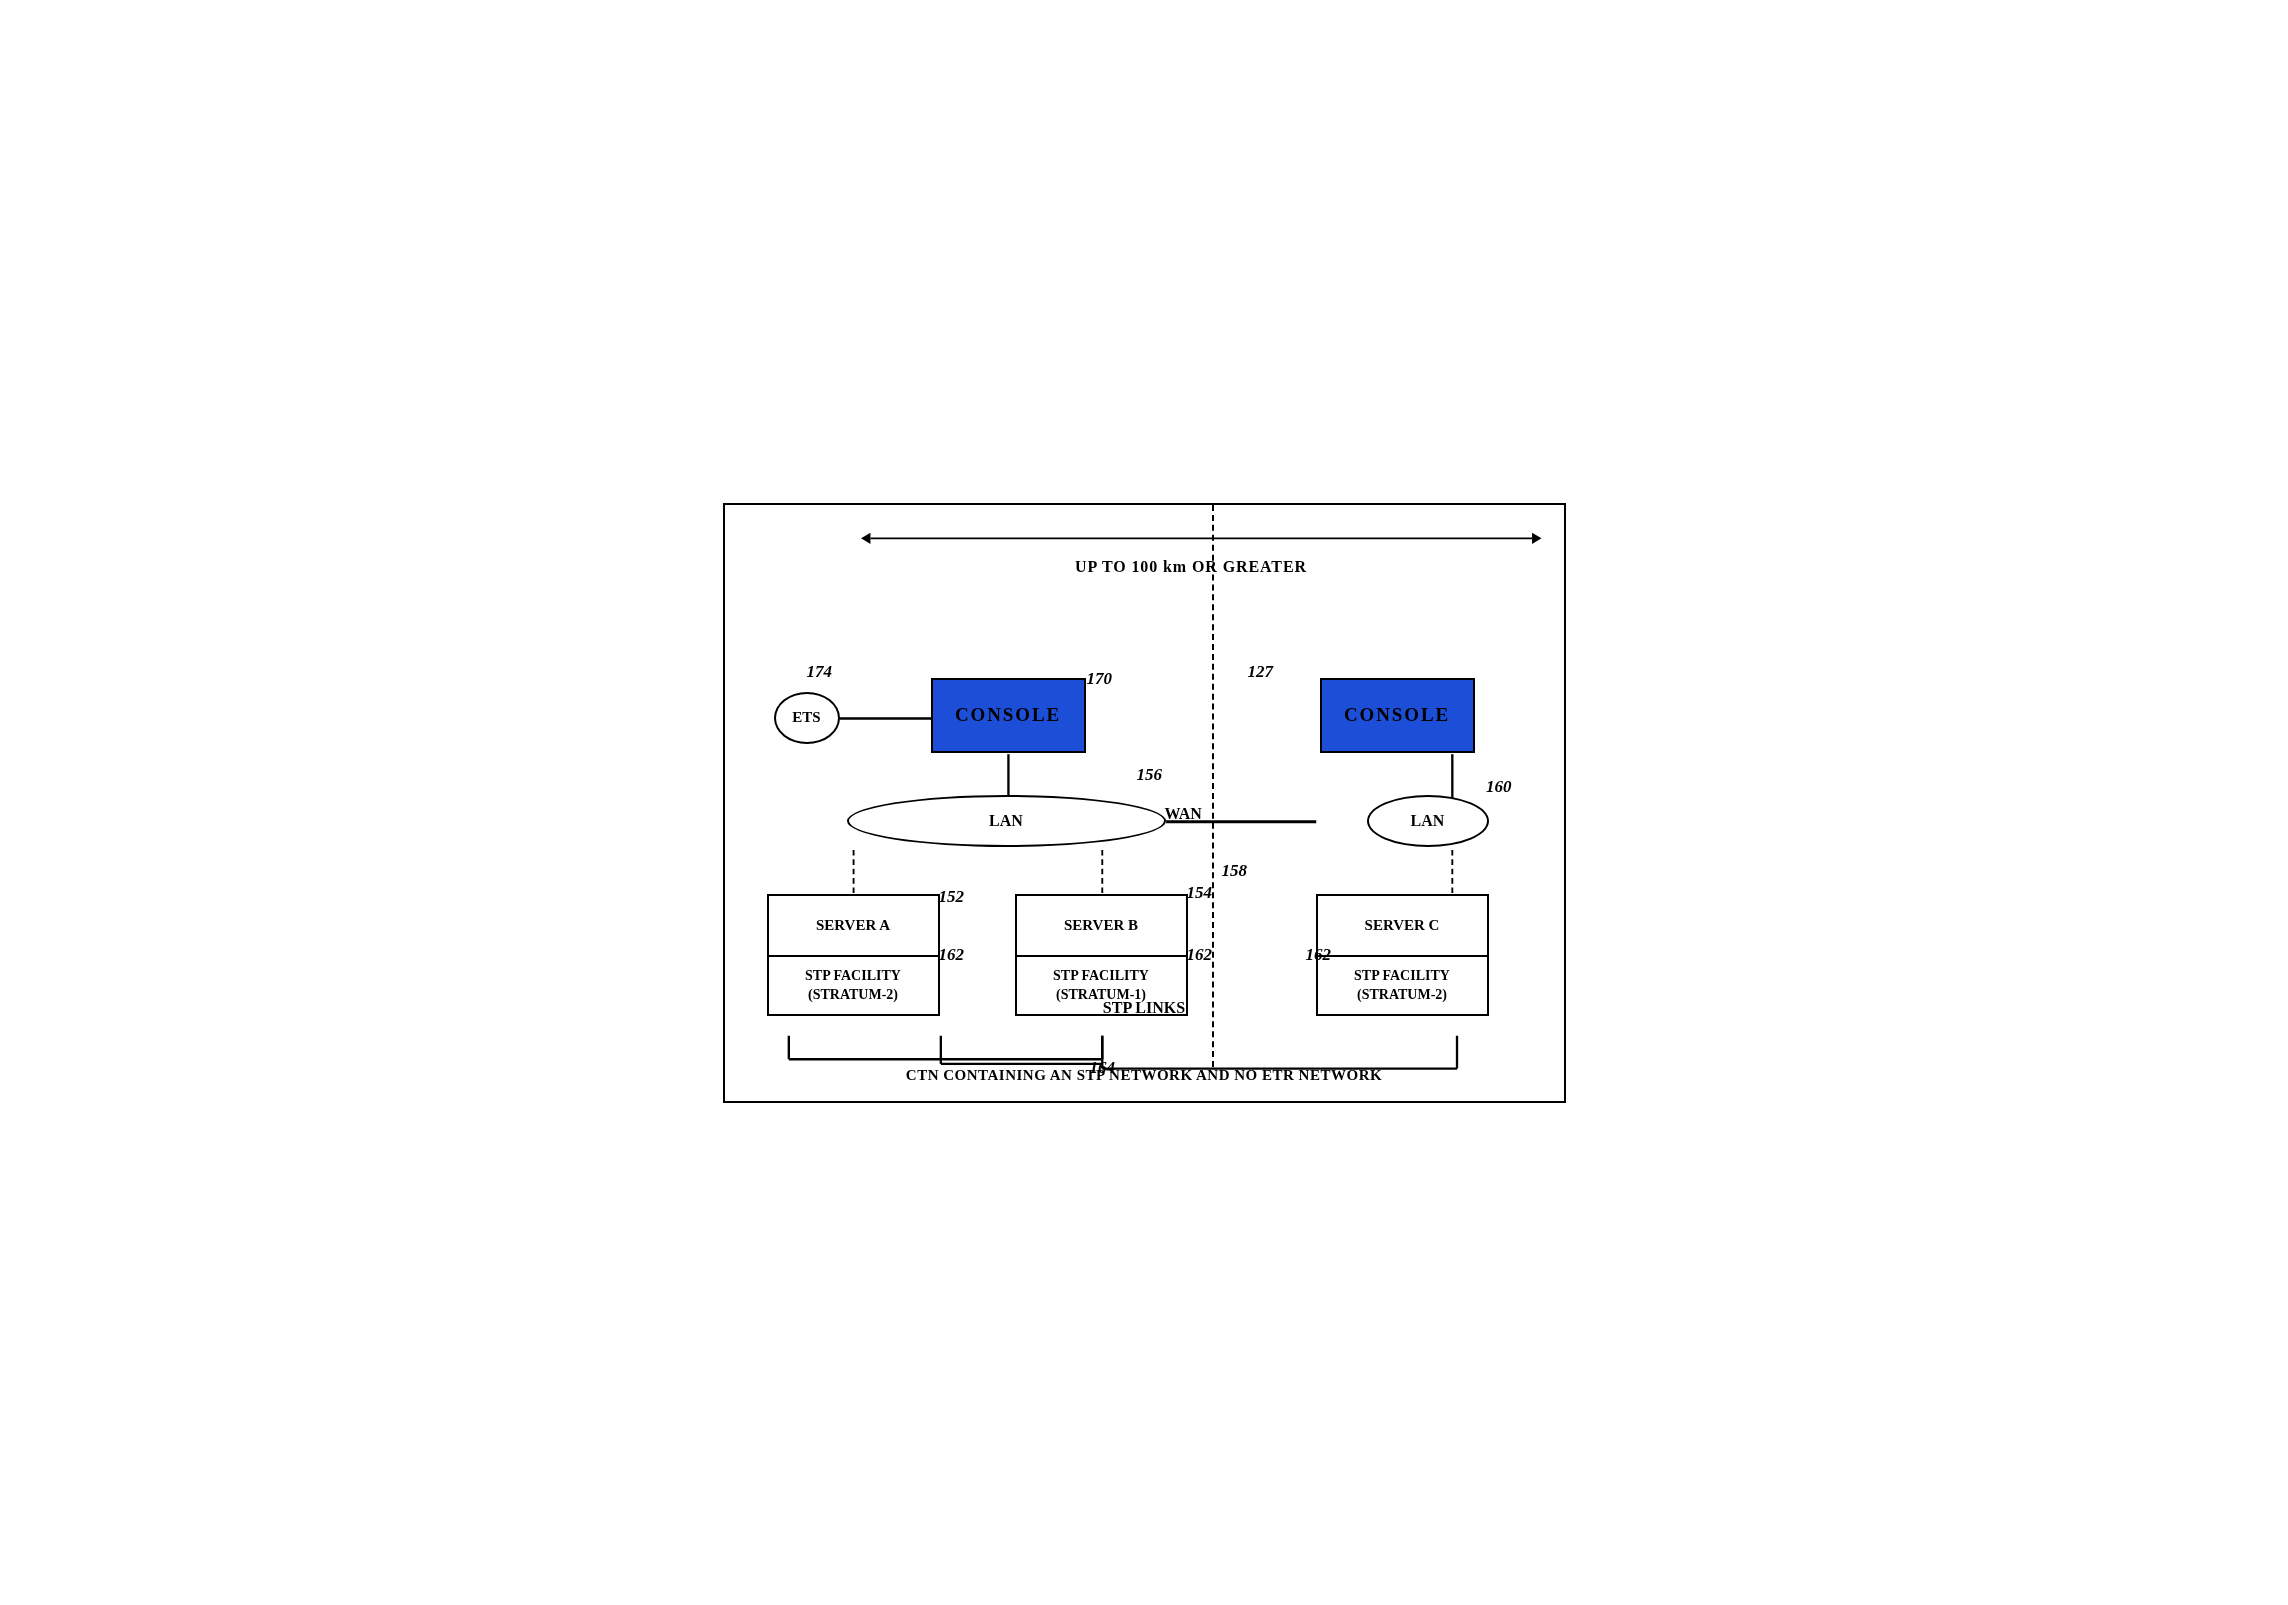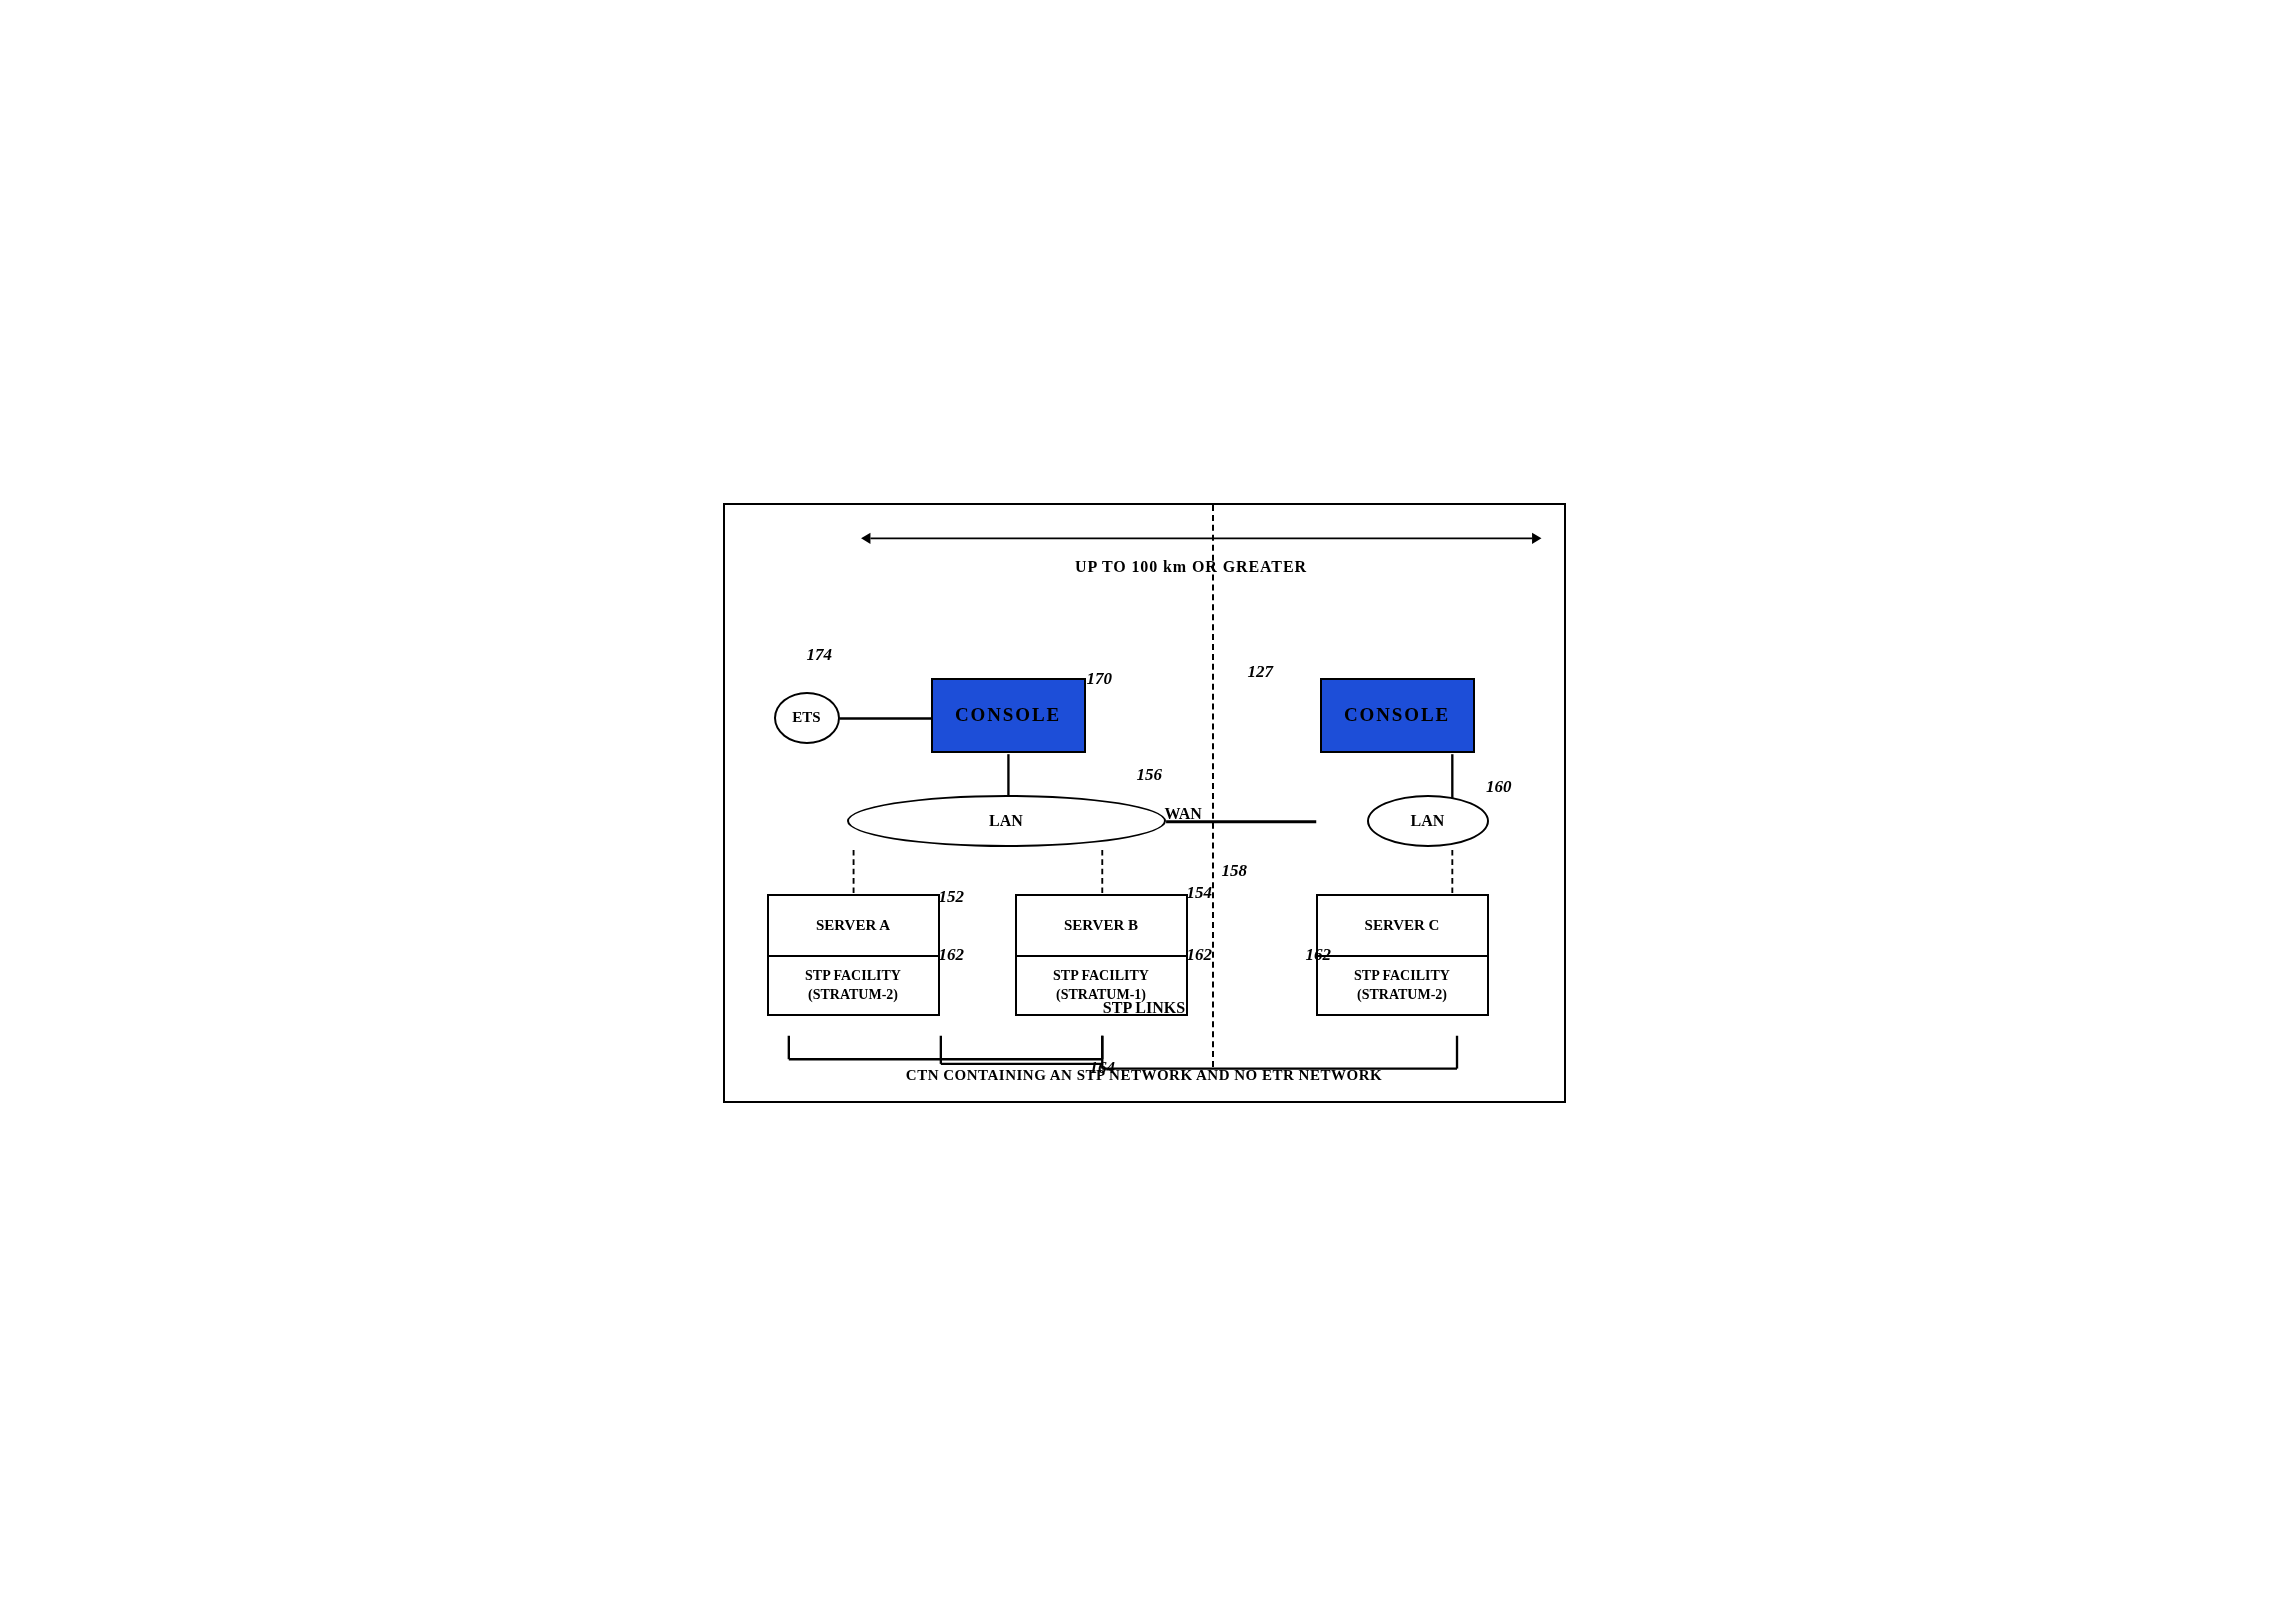--- a/index.html
+++ b/index.html
@@ -227,21 +227,21 @@
 
     <line x1="230" y1="565" x2="230" y2="595" stroke="#000" stroke-width="2.5"></line>
     <line x1="230" y1="595" x2="402" y2="595" stroke="#000" stroke-width="2.5"></line>
 
   </svg>
 
   <div class="distance-label">
     <span>UP TO 100 km OR GREATER</span>
   </div>
 
-  <div class="ref" style="left:82px; top:140px;">174</div>
+  <div class="ref" style="left:82px; top:157px;">174</div>
 
   <div class="ets-circle">
     <span>ETS</span>
   </div>
 
   <div class="ref" style="left:362px; top:164px;">170</div>
 
   <div class="console-box console-left">
     <span>CONSOLE</span>
   </div>

